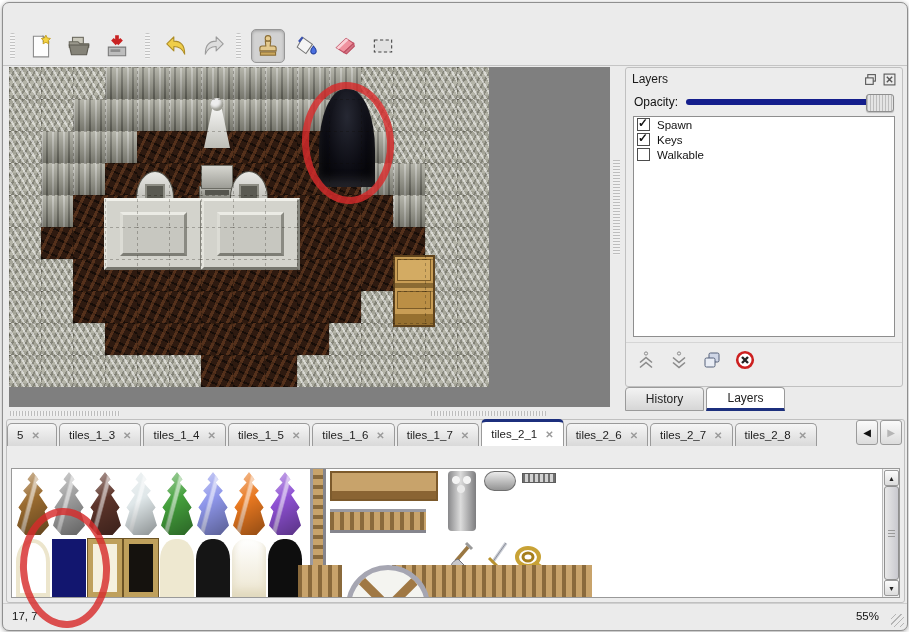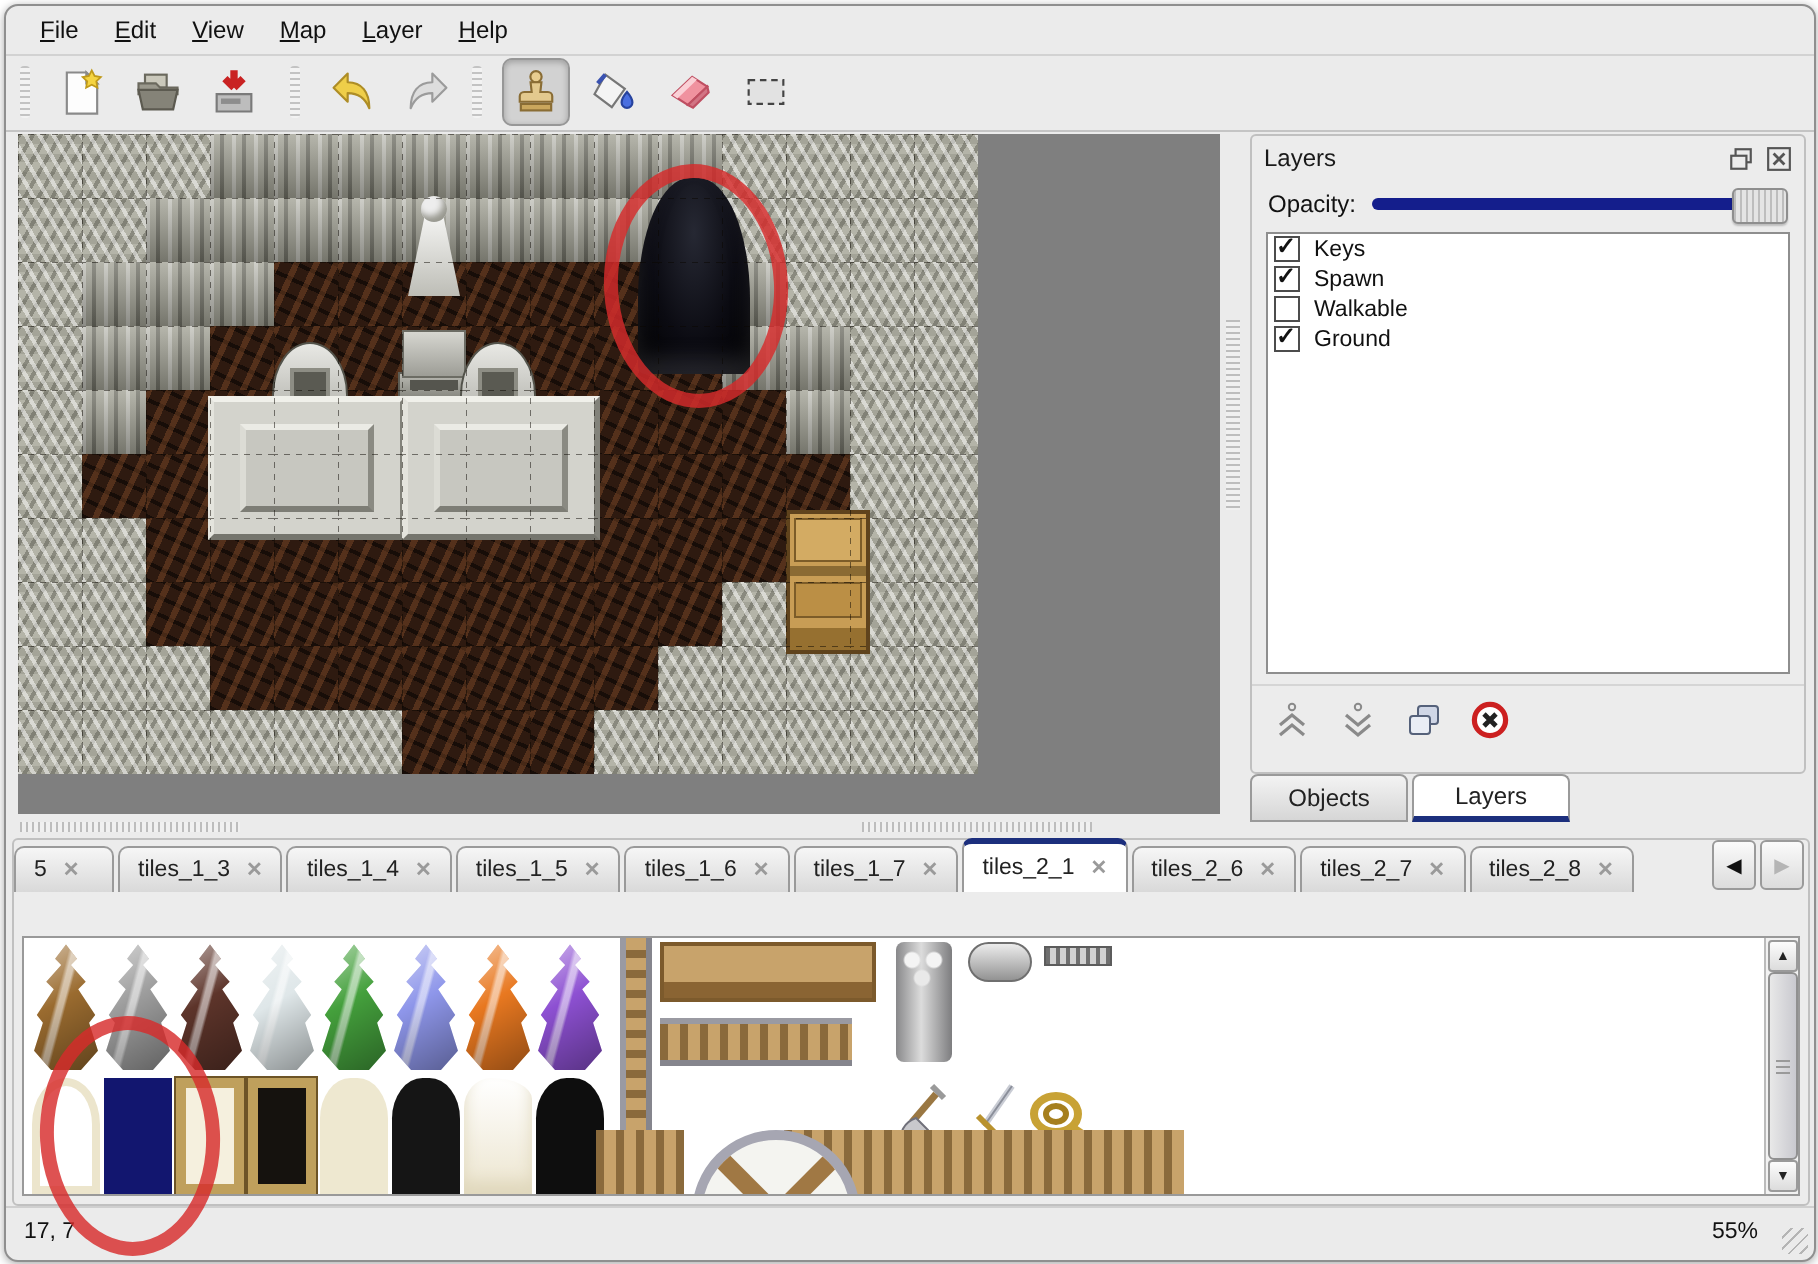--- a/index.html
+++ b/index.html
@@ -142,28 +142,20 @@
   #statusZoom{position:absolute;right:28px;top:6px;}
   #resizeGrip{position:absolute;right:3px;bottom:3px;width:13px;height:13px;
      background:repeating-linear-gradient(135deg,transparent 0 3px,#b5b5b5 3px 4px);}
 </style>
 </head>
 <body>
 
 <div id="page">
 <div id="window">
 
-  <div id="menubar">
-        <div class="menu-item"><u>F</u>ile</div>
-        <div class="menu-item"><u>E</u>dit</div>
-        <div class="menu-item"><u>V</u>iew</div>
-        <div class="menu-item"><u>M</u>ap</div>
-        <div class="menu-item"><u>L</u>ayer</div>
-        <div class="menu-item"><u>H</u>elp</div>
-      </div>
 
   <div id="toolbar">
         <div class="tb-handle"></div>
         <div class="tb-btn">
           <span>
             <svg viewBox="0 0 24 24" width="26" height="26">
               <path d="M5 3h9l5 5v14H5z" fill="#fdfdfd" stroke="#8a8a8a"></path>
               <path d="M14 3l5 5h-5z" fill="#d8d8d8" stroke="#8a8a8a"></path>
               <path d="M16.5 2l1.3 2.6 2.9.5-2.1 2 .5 2.9-2.6-1.4-2.6 1.4.5-2.9-2.1-2 2.9-.5z" fill="#f5d442" stroke="#c09a1a" stroke-width="0.8"></path>
             </svg>
@@ -448,33 +440,29 @@
     <div id="opacityRow">
       <span>Opacity:</span>
       <div id="opacityTrackWrap">
         <div id="opacityTrack"></div>
         <div id="opacityHandle"></div>
       </div>
     </div>
     <div id="layerList">
           <div class="layer-row">
             <div class="cbx checked"></div>
-            <span>Keys</span>
+            <span>Spawn</span>
           </div>
           <div class="layer-row">
             <div class="cbx checked"></div>
-            <span>Spawn</span>
+            <span>Keys</span>
           </div>
           <div class="layer-row">
             <div class="cbx"></div>
             <span>Walkable</span>
-          </div>
-          <div class="layer-row">
-            <div class="cbx checked"></div>
-            <span>Ground</span>
           </div>
         </div>
     <div id="layerBtns">
           <div class="layer-btn">
             <svg viewBox="0 0 20 20" width="20" height="20">
               <circle cx="10" cy="3.5" r="1.6" fill="none" stroke="#8a8a8a"></circle>
               <path d="M4 12.5l6-5 6 5M4 17.5l6-5 6 5" fill="none" stroke="#8a8a8a" stroke-width="1.6"></path>
             </svg>
           </div>
           <div class="layer-btn">
@@ -492,21 +480,21 @@
           <div class="layer-btn">
             <svg viewBox="0 0 20 20" width="20" height="20">
               <circle cx="10" cy="10" r="7.8" fill="#fff" stroke="#cc2020" stroke-width="2.6"></circle>
               <path d="M7 7l6 6m0-6l-6 6" stroke="#222" stroke-width="2.4"></path>
             </svg>
           </div>
         </div>
   </div>
 
   <div id="dockTabs">
-        <div class="dock-tab">Objects</div>
+        <div class="dock-tab">History</div>
         <div class="dock-tab active">Layers</div>
       </div>
 
   <div id="tilesetsDock">
     <div id="tsTabs">
           <div class="ts-tab" style="width: 30px;">
             <span>5</span>
             <span class="x">✕</span>
           </div>
           <div class="ts-tab">

